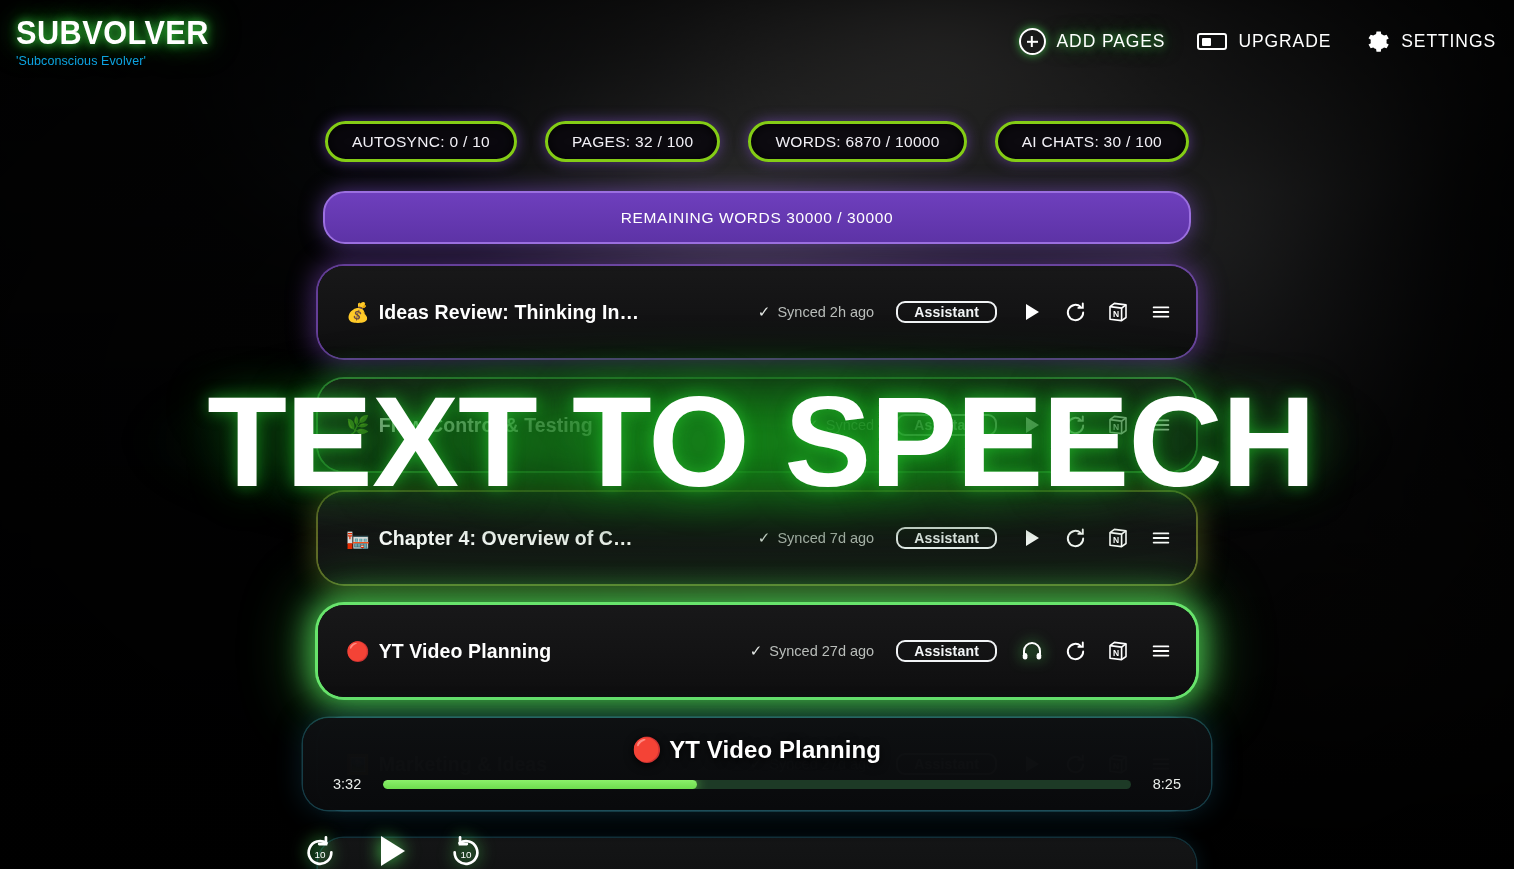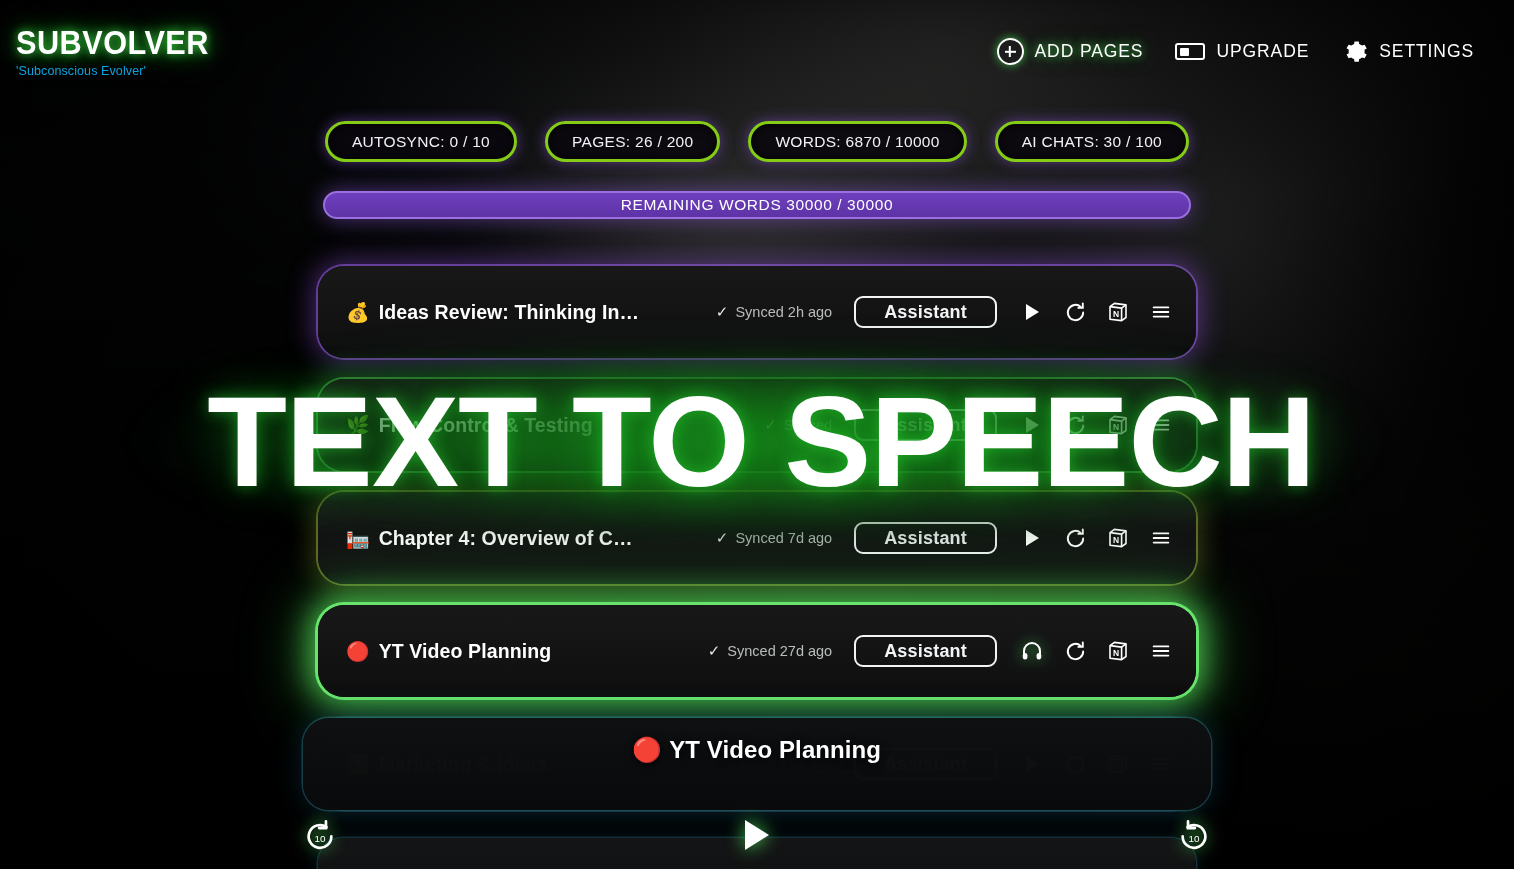--- a/index.html
+++ b/index.html
@@ -38,23 +38,23 @@
   }
   .bg-vignette {
     position: absolute; inset: 0;
     background:
       radial-gradient(1200px 680px at 50% 46%, rgba(0,0,0,0.35) 0%, rgba(0,0,0,0.72) 58%, rgba(0,0,0,0.93) 100%),
       linear-gradient(180deg, rgba(0,0,0,0.35) 0%, rgba(0,0,0,0.1) 22%, rgba(0,0,0,0.55) 78%, rgba(0,0,0,0.88) 100%);
   }
 
   
   .header {
-    position: absolute; top: 10px; left: 0; right: 0; height: 82px;
+    position: absolute; top: 0; left: 0; right: 0; height: 82px;
     display: flex; align-items: flex-start; justify-content: space-between;
-    padding: 16px 24px 0 16px;
+    padding: 16px 2px 0 16px;
     z-index: 20;
   }
   .brand { line-height: 1; user-select: none; }
   .brand-title {
     font-size: 33px; font-weight: 700; letter-spacing: 0.5px;
     color: #fff;
     font-family: "Liberation Sans Narrow", "Liberation Sans", sans-serif;
     transform: scaleX(0.93); transform-origin: left center;
     text-shadow: 0 0 10px rgba(62,220,70,0.95), 0 0 24px rgba(40,190,50,0.75), 0 0 40px rgba(30,160,40,0.45);
   }
@@ -91,21 +91,21 @@
     background: rgba(10,8,14,0.88);
     color: #f2f0f6; font-size: 15.5px; letter-spacing: 0.3px;
     font-family: "Liberation Sans Narrow", "Liberation Sans", sans-serif;
     box-shadow: 0 0 14px rgba(137,87,216,0.55), inset 0 0 12px rgba(0,0,0,0.8);
     white-space: nowrap;
   }
 
   
   .remaining-wrap { position: absolute; top: 191px; left: 0; right: 0; display:flex; justify-content:center; z-index: 14; }
   .remaining {
-    width: 868px; height: 28px; border-radius: 22px;
+    width: 868px; height: 53px; border-radius: 22px;
     display: flex; align-items: center; justify-content: center; cursor: pointer;
     background: linear-gradient(180deg, #6e3fbd 0%, #5d33a6 100%);
     border: 2.5px solid #9b6fe0;
     color: #fff; font-size: 15.5px; letter-spacing: 0.6px;
     font-family: "Liberation Sans Narrow", "Liberation Sans", sans-serif;
     box-shadow: 0 0 22px rgba(140,90,225,0.55);
   }
 
   
   .page-list { position: absolute; top: 266px; left: 0; right: 0; bottom: 0; z-index: 12; }
@@ -129,23 +129,23 @@
     font-family: "Liberation Sans Narrow", "Liberation Sans", sans-serif;
     white-space: nowrap;
   }
   .row-spacer { flex: 1; }
 
   .sync { display: flex; align-items: center; gap: 7px; color: #b9bdba; font-size: 14.5px;
           font-family: "Liberation Sans Narrow", "Liberation Sans", sans-serif; white-space: nowrap; }
   .sync .check { color: #e6eae7; font-size: 15px; }
 
   .assistant-btn {
-    margin-left: 22px; height: 32px; padding: 0 28px; border-radius: 9px;
+    margin-left: 22px; height: 22px; padding: 0 16px; border-radius: 9px;
     border: 2px solid #f2f4f6; background: transparent; cursor: pointer;
-    color: #f2f4f6; font-size: 18px; font-weight: 700; letter-spacing: 0.2px;
+    color: #f2f4f6; font-size: 14px; font-weight: 700; letter-spacing: 0.2px;
     font-family: "Liberation Sans Narrow", "Liberation Sans", sans-serif;
     display: flex; align-items: center; justify-content: center;
   }
 
   .row-actions { display: flex; align-items: center; gap: 17px; margin-left: 22px; }
   .act { width: 26px; height: 26px; display: flex; align-items: center; justify-content: center; cursor: pointer; color: #fff; }
   .act svg { display: block; }
   .act.hp { filter: drop-shadow(0 0 7px rgba(80,230,90,0.95)); }
   .tri { width: 0; height: 0; border-left: 13px solid #fff; border-top: 8px solid transparent; border-bottom: 8px solid transparent; }
 
@@ -187,21 +187,21 @@
     color: #fff; font-size: 24px; font-weight: 700; letter-spacing: 0.1px;
     font-family: "Liberation Sans Narrow", "Liberation Sans", sans-serif;
     text-shadow: 0 2px 10px rgba(0,0,0,0.9);
   }
   .progress-row { position: absolute; left: 0; right: 0; top: 58px; display: flex; align-items: center; gap: 14px; padding: 0 30px; }
   .time { color: #e9ece9; font-size: 14.5px; font-family: "Liberation Sans Narrow", "Liberation Sans", sans-serif; min-width: 36px; }
   .time.right { text-align: right; }
   .track { flex: 1; height: 9px; border-radius: 6px; background: #1d3a26; overflow: hidden; cursor: pointer; position: relative; }
   .track-fill { height: 100%; border-radius: 6px; background: linear-gradient(180deg, #8bf06a 0%, #6ddc4e 100%);
                 box-shadow: 0 0 12px rgba(120,235,90,0.8); }
-  .transport { position: absolute; left: 0; right: 0; top: 100px; display: flex; align-items: center; justify-content: space-between; gap: 44px; }
+  .transport { position: absolute; left: 0; right: 0; top: 116px; display: flex; align-items: center; justify-content: flex-start; gap: 44px; }
   .tbtn { cursor: pointer; color: #fff; display: flex; align-items: center; justify-content: center;
           filter: drop-shadow(0 0 8px rgba(80,230,90,0.9)); }
   .tplay { width: 0; height: 0; border-left: 24px solid #fff; border-top: 15px solid transparent; border-bottom: 15px solid transparent;
            filter: drop-shadow(0 0 9px rgba(80,230,90,0.9)); cursor: pointer; }
 
   
   .ask {
     position: absolute; right: 20px; bottom: 20px; z-index: 40;
     height: 54px; padding: 0 26px 0 22px; border-radius: 28px; cursor: pointer;
     display: flex; align-items: center; gap: 14px;
@@ -251,21 +251,21 @@
             <path d="M21 12c0-.5-.05-1-.14-1.47l2.03-1.3-1.9-3.3-2.28.83a7.9 7.9 0 0 0-2.54-1.47L15.8 3h-3.8l-.38 2.3c-.92.3-1.78.8-2.52 1.45l-2.28-.83-1.9 3.3 2.03 1.3A8.1 8.1 0 0 0 6.8 12c0 .5.05 1 .15 1.47l-2.03 1.3 1.9 3.3 2.28-.83c.74.65 1.6 1.15 2.52 1.45l.38 2.31h3.8l.37-2.3a7.9 7.9 0 0 0 2.54-1.47l2.28.83 1.9-3.3-2.03-1.3c.1-.47.14-.96.14-1.46z"></path>
           </svg>
         </span>
         <span>SETTINGS</span>
       </div>
     </div>
   </div>
 
   <div class="stats">
     <div class="pill">AUTOSYNC: 0 / 10</div>
-    <div class="pill">PAGES: 26 / 200</div>
+    <div class="pill">PAGES: 32 / 100</div>
     <div class="pill">WORDS: 6870 / 10000</div>
     <div class="pill">AI CHATS: 30 / 100</div>
   </div>
 
   <div class="remaining-wrap">
     <div class="remaining">REMAINING WORDS 30000 / 30000</div>
   </div>
 
   <div class="page-list">
 
@@ -456,20 +456,27 @@
     <div class="tts-glow"></div>
     <div class="tts-text">TEXT TO SPEECH</div>
   </div>
 
   <div class="player">
     <div class="player-card"></div>
     <div class="player-title">
       <span>🔴</span>
       <span>YT Video Planning</span>
     </div>
+    <div class="progress-row">
+      <span class="time">3:32</span>
+      <div class="track">
+        <div class="track-fill" id="track-fill" style="width: 42%;"></div>
+      </div>
+      <span class="time right">8:25</span>
+    </div>
     <div class="transport">
       <span class="tbtn">
         <svg width="34" height="34" viewBox="0 0 24 24" fill="none" stroke="#fff" stroke-width="1.9" stroke-linecap="round">
           <path d="M20 13a8 8 0 1 1-3.4-6.5"></path>
             <path d="M16.2 2.3v4.8h-4.8"></path>
           <text x="12" y="17.2" font-size="7" text-anchor="middle" fill="#fff" stroke="none" font-family="Liberation Sans, sans-serif">10</text>
         </svg>
       </span>
       <span class="tplay"></span>
       <span class="tbtn">

